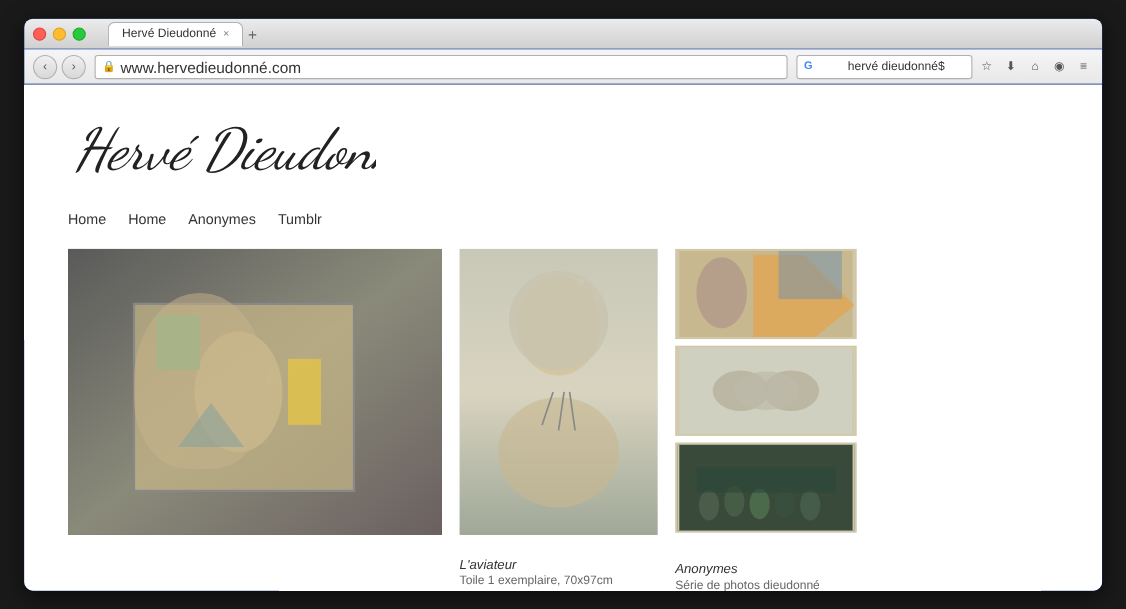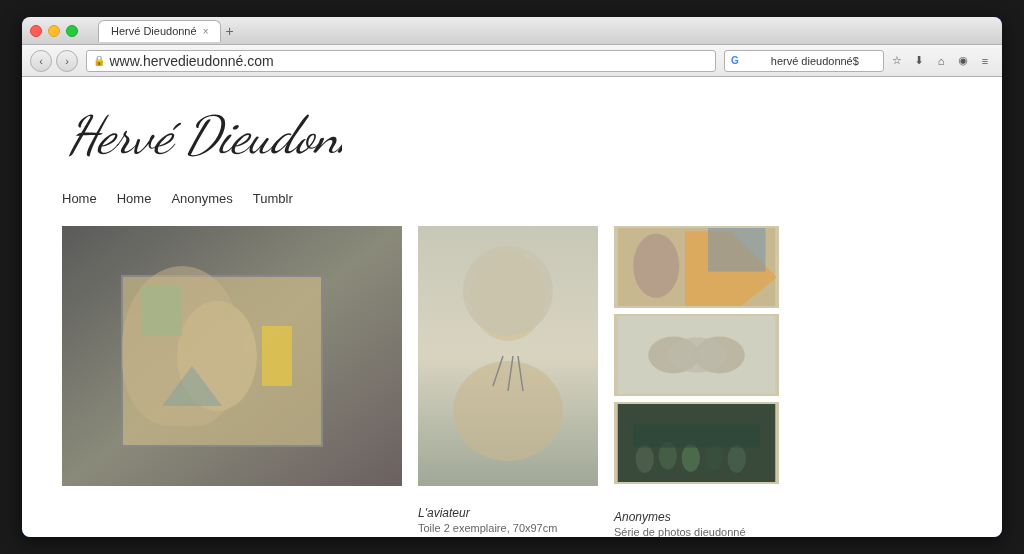--- a/index.html
+++ b/index.html
@@ -405,21 +405,21 @@
 
               <circle cx="110" cy="30" r="3" fill="#e0e0d0" opacity="0.8"></circle>
               <circle cx="125" cy="45" r="2" fill="#e0e0d0" opacity="0.7"></circle>
               <line x1="85" y1="130" x2="75" y2="160" stroke="#888" stroke-width="1.5"></line>
               <line x1="95" y1="130" x2="90" y2="165" stroke="#888" stroke-width="1.5"></line>
               <line x1="100" y1="130" x2="105" y2="165" stroke="#888" stroke-width="1.5"></line>
             </svg>
           </div>
           <div class="img-caption">
             <div class="img-title">L'aviateur</div>
-            <div class="img-desc">Toile 2 exemplaire, 70x97cm</div>
+            <div class="img-desc">Toile 1 exemplaire, 70x97cm</div>
           </div>
         </div>
 
         <div class="gallery-item-small-group">
 
           <div class="img-box3">
             <svg width="100%" height="100%" viewBox="0 0 140 82" preserveAspectRatio="xMidYMid slice">
               <rect width="140" height="82" fill="#c8b890"></rect>
               <rect x="0" y="0" width="140" height="82" fill="none" stroke="#d0c8a8" stroke-width="3"></rect>
               <ellipse cx="35" cy="40" rx="20" ry="28" fill="#b0988a" opacity="0.8"></ellipse>

